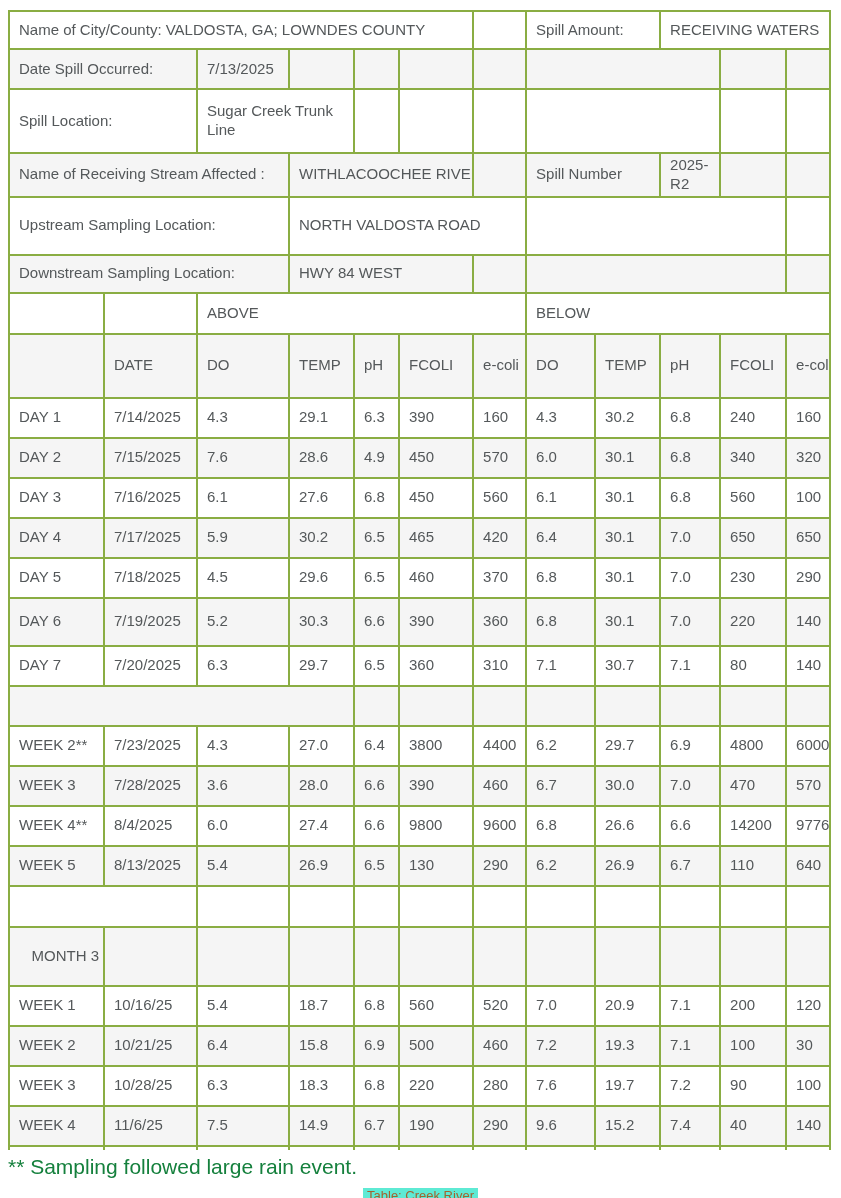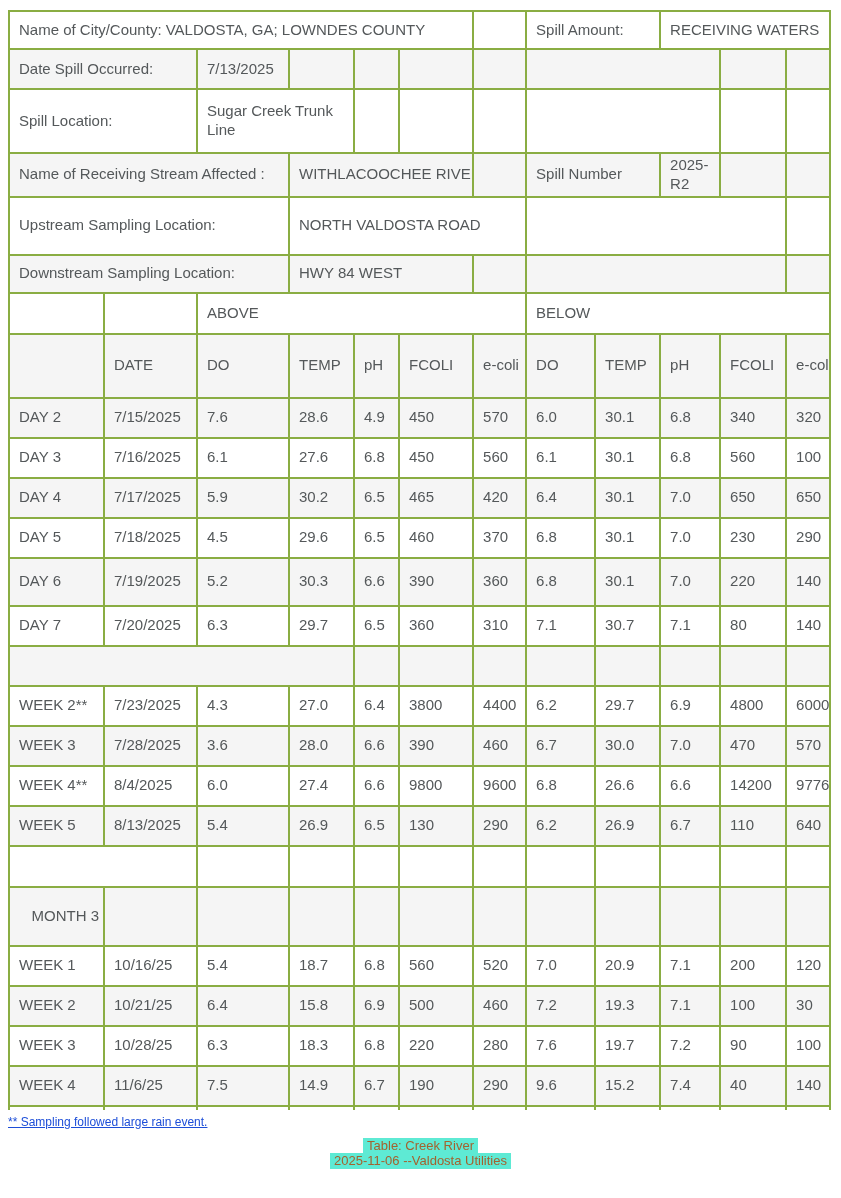--- a/index.html
+++ b/index.html
@@ -24,23 +24,22 @@
     vertical-align:middle;
     overflow:hidden;
     white-space:nowrap;
     background:#ffffff;
   }
   table.report tr.alt td { background:#f5f5f5; }
   table.report td.wrap { white-space:normal;margin-top:40px; }
   table.report tr.sliver td { border-bottom:none; padding:0; }
   .footnote {
     margin:5px 0 0 8px;
-    font-size:12px;
-    color:#1d4ed8;
-    text-decoration:underline;
+    font-size:21px;
+    color:#15803d;
   }
   .caption-wrap {
     width:841px;
     margin-top:9px;
     font-size:13px;
     line-height:1.2;
   }
   .cap {
     display:table;
     margin:0 auto;
@@ -134,20 +133,34 @@
       <td>e-coli</td>
       <td>DO</td>
       <td>TEMP</td>
       <td>pH</td>
       <td>FCOLI</td>
       <td>e-coli</td>
     </tr>
   </tbody>
 
   <tbody>
+      <tr style="height: 40px;">
+        <td>DAY 1</td>
+        <td>7/14/2025</td>
+        <td>4.3</td>
+        <td>29.1</td>
+        <td>6.3</td>
+        <td>390</td>
+        <td>160</td>
+        <td>4.3</td>
+        <td>30.2</td>
+        <td>6.8</td>
+        <td>240</td>
+        <td>160</td>
+      </tr>
       <tr class="alt" style="height: 40px;">
         <td>DAY 2</td>
         <td>7/15/2025</td>
         <td>7.6</td>
         <td>28.6</td>
         <td>4.9</td>
         <td>450</td>
         <td>570</td>
         <td>6.0</td>
         <td>30.1</td>

